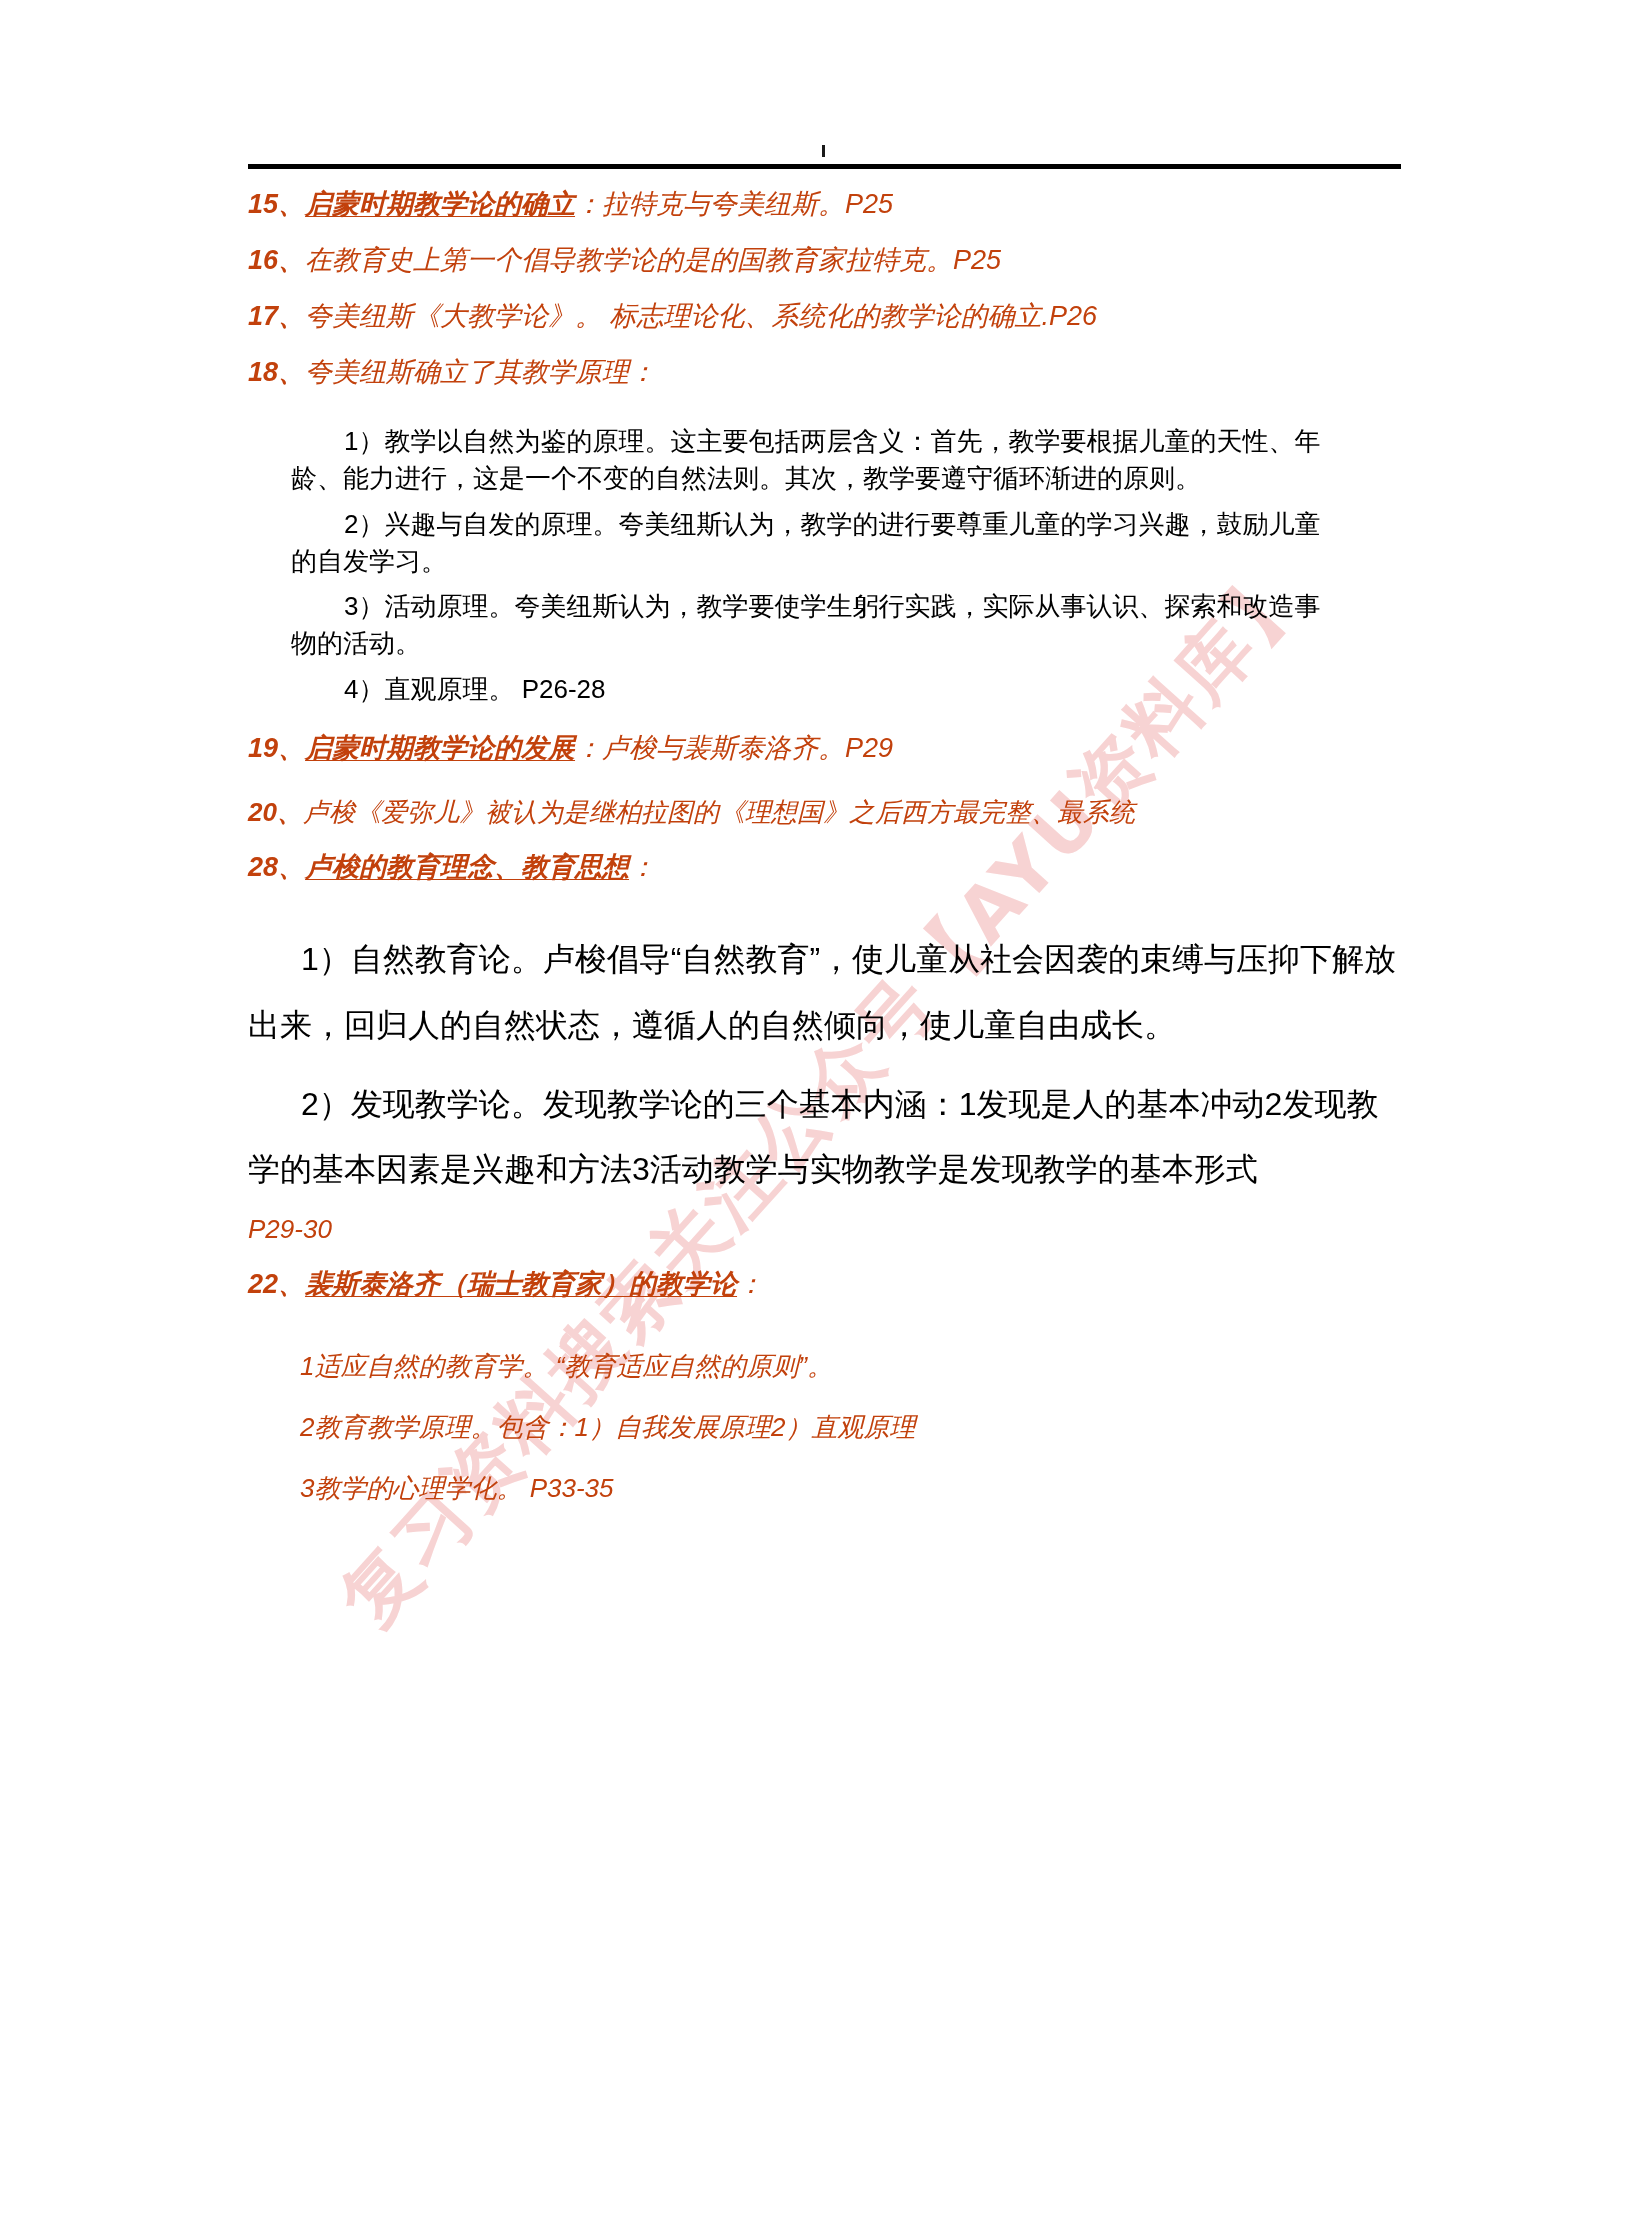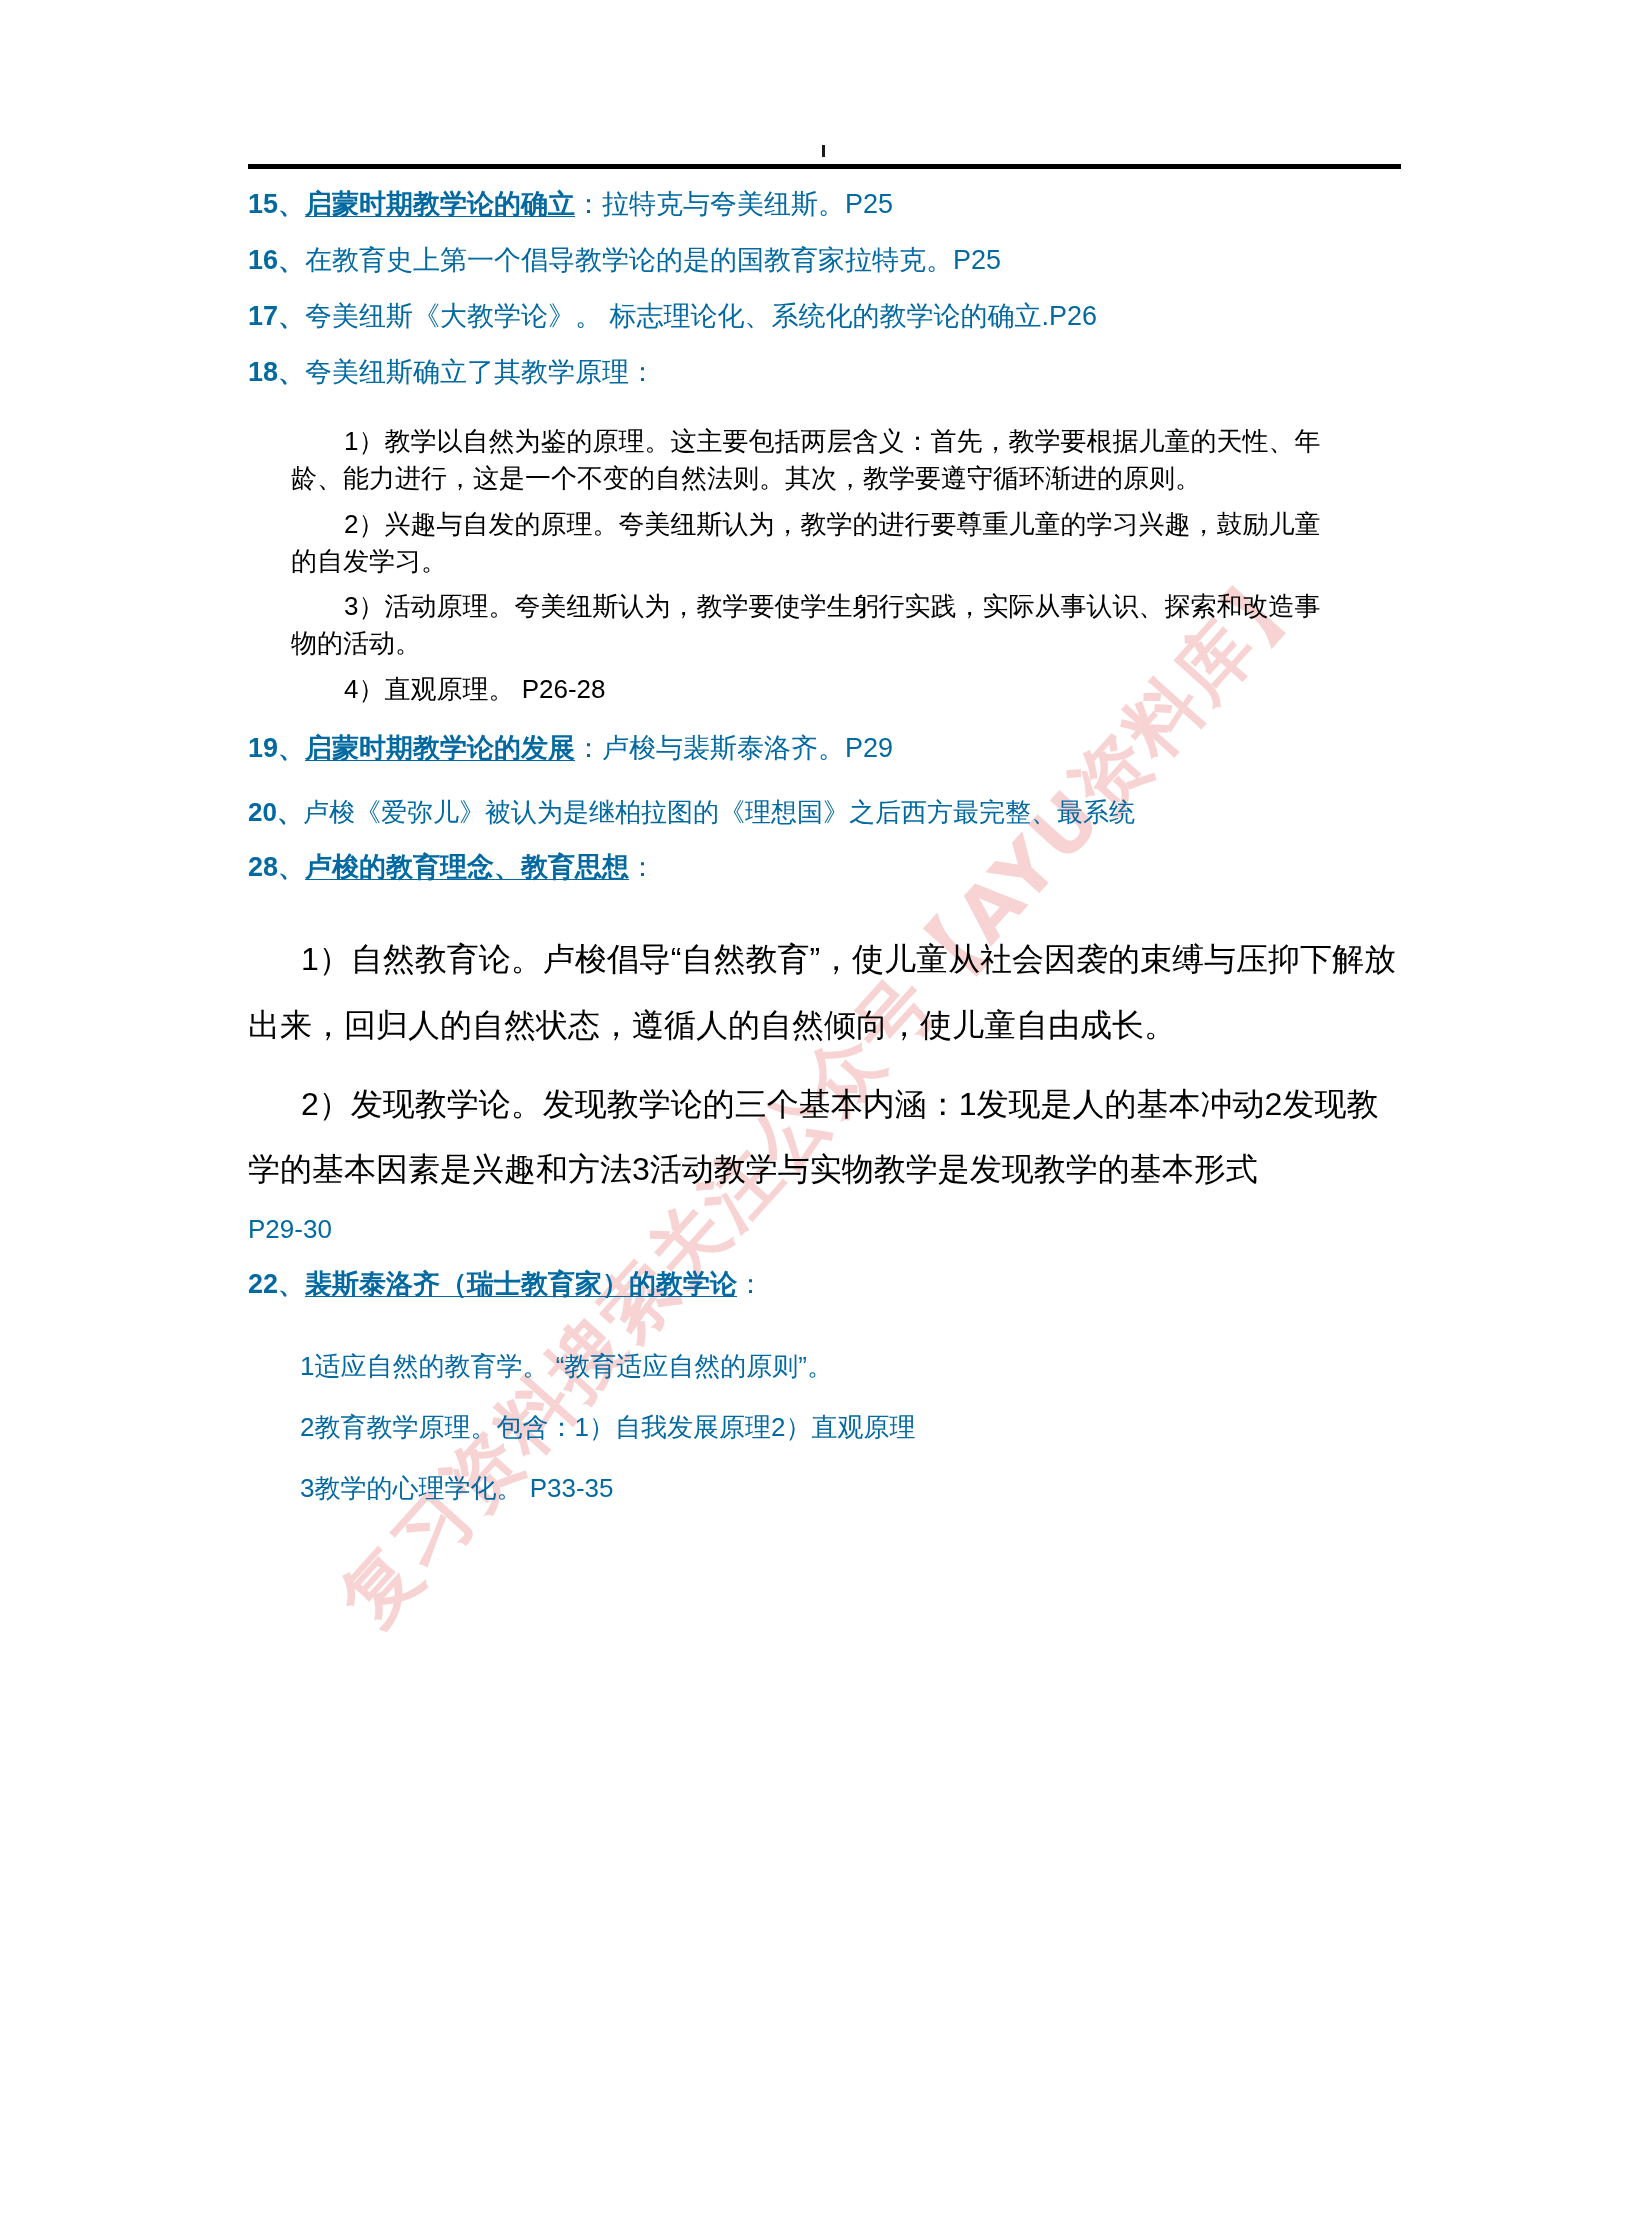--- a/index.html
+++ b/index.html
@@ -65,25 +65,26 @@
   
   .content {
     position: absolute;
     left: 248px;
     top: 191px;
     width: 1157px;
     z-index: 2;
   }
 
   .line {
-    color: #0369a1;
+    color: #c2410c;
     font-size: 26.6px;
     line-height: 1.0;
     letter-spacing: 0px;
     white-space: nowrap;
+    font-style: italic;
   }
 
   
   .entry {
     margin-bottom: 29px;
     font-size: 27px;
   }
 
   .num {
     font-weight: 700;

